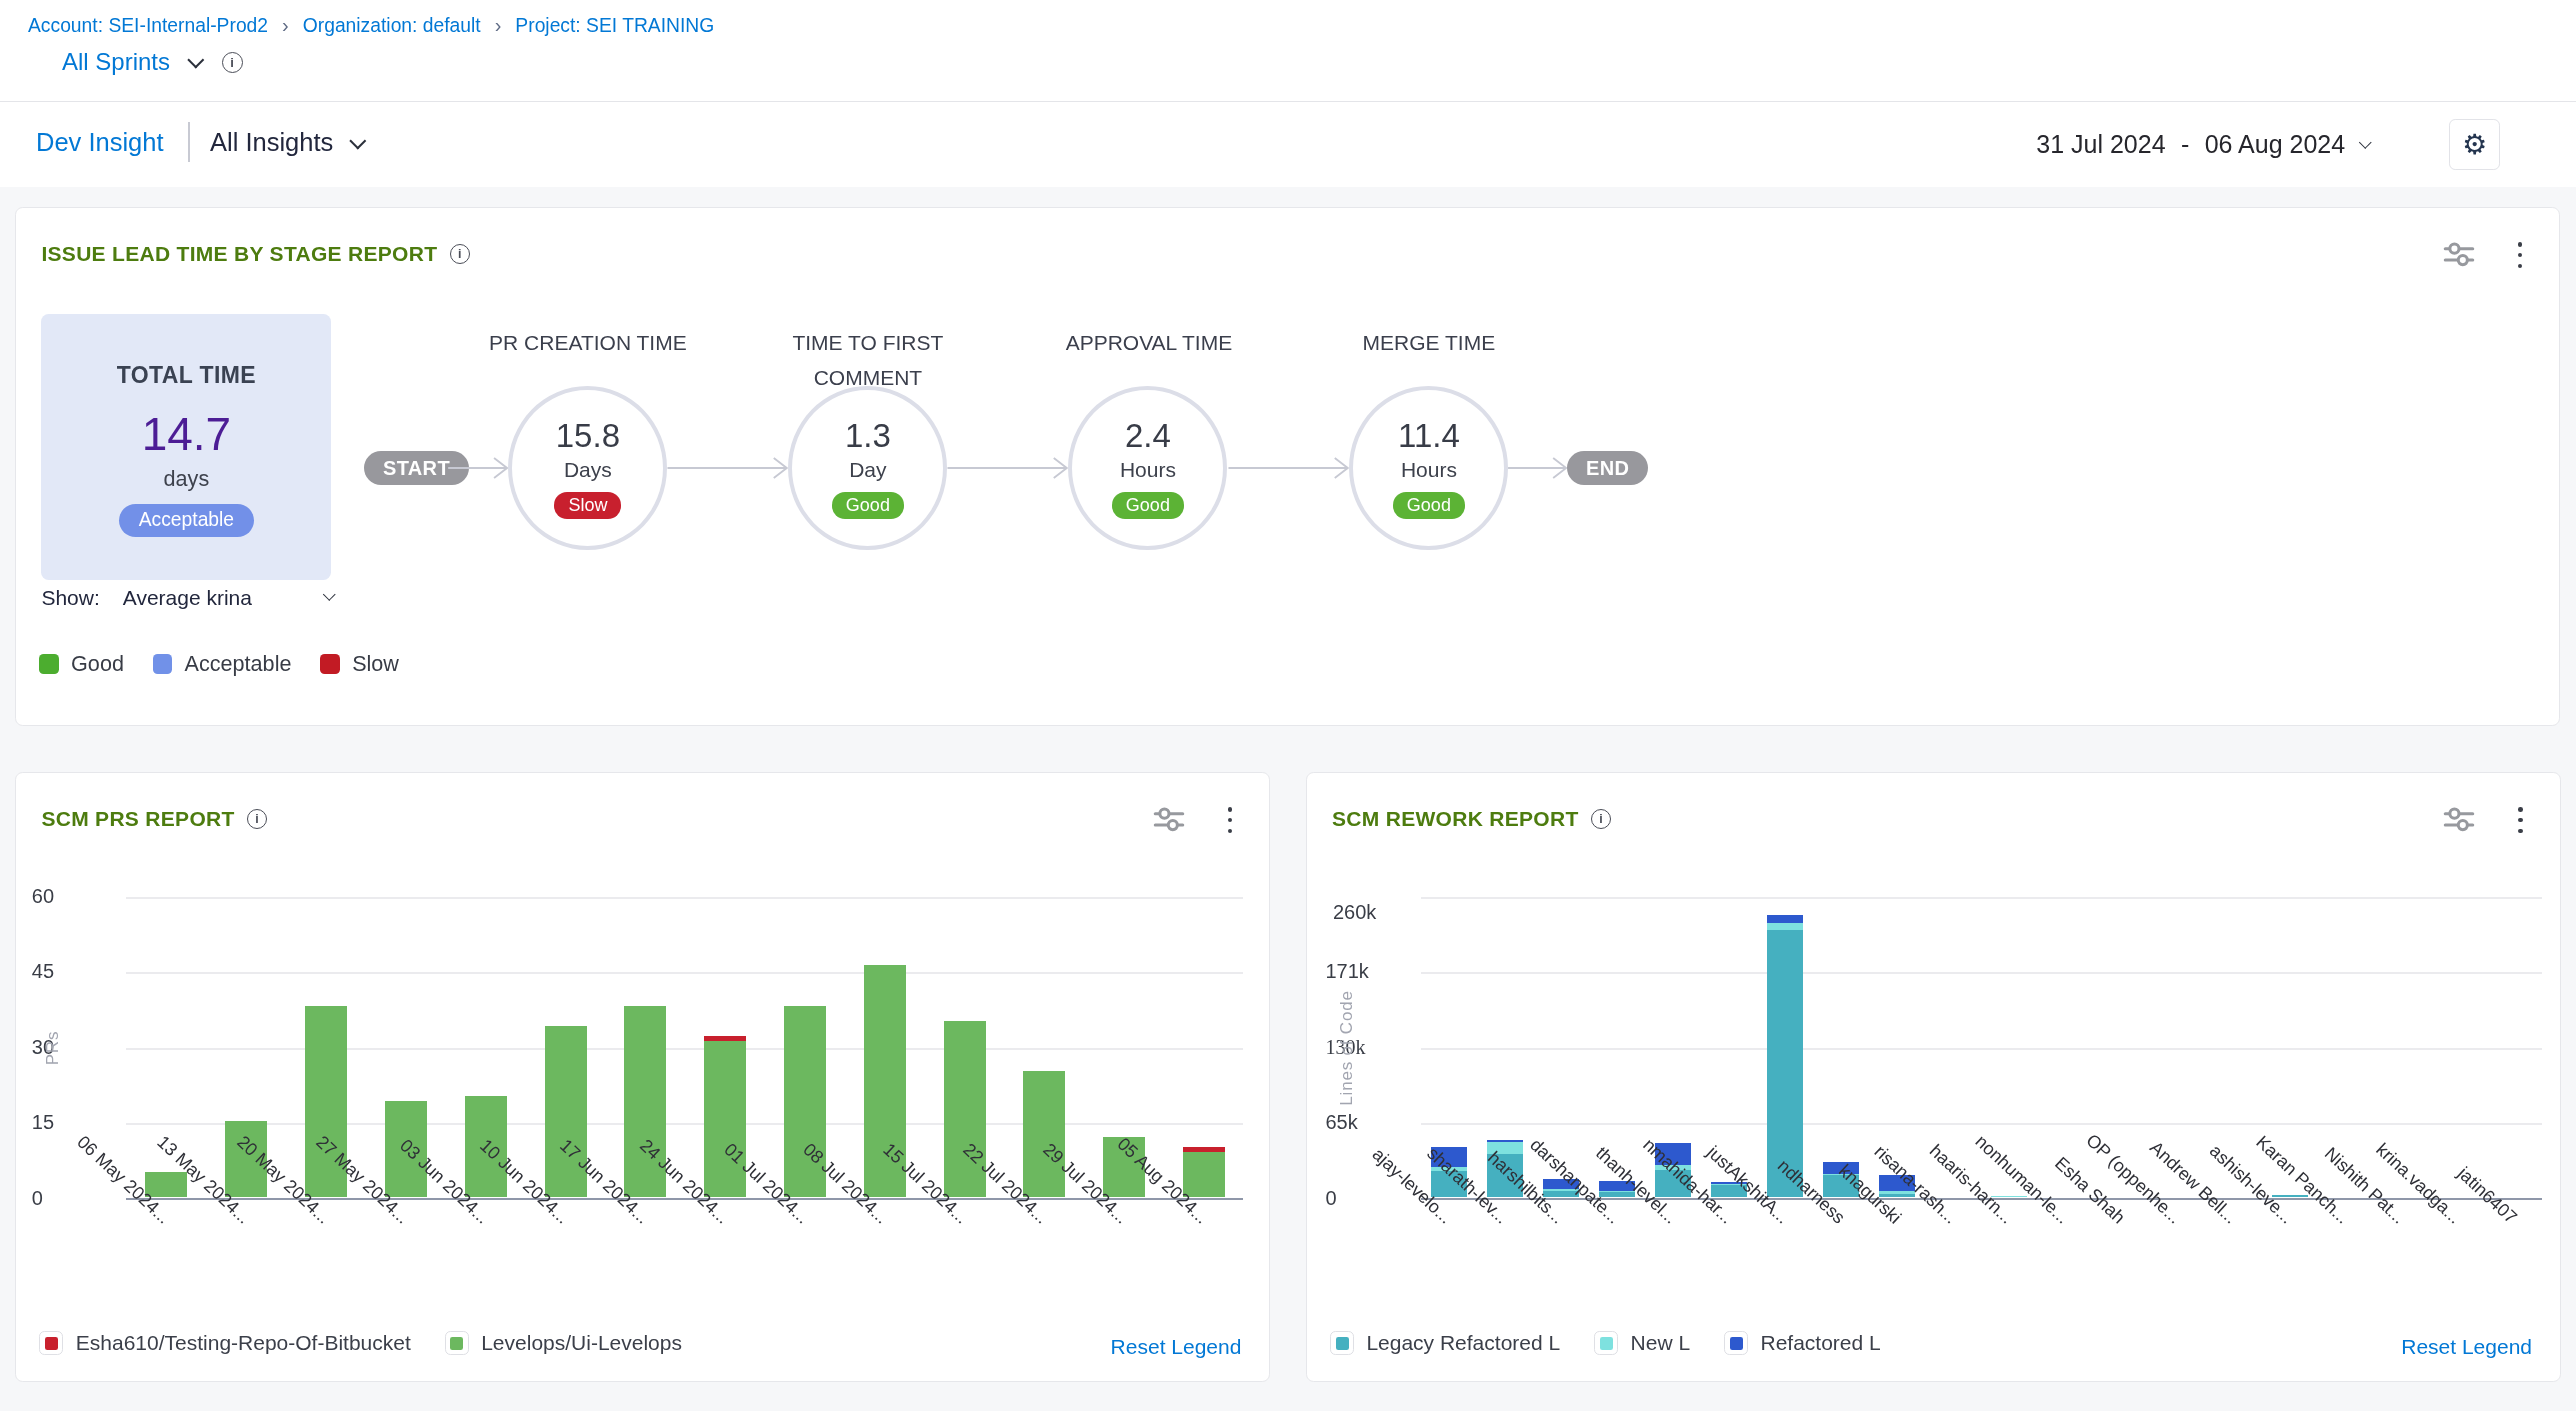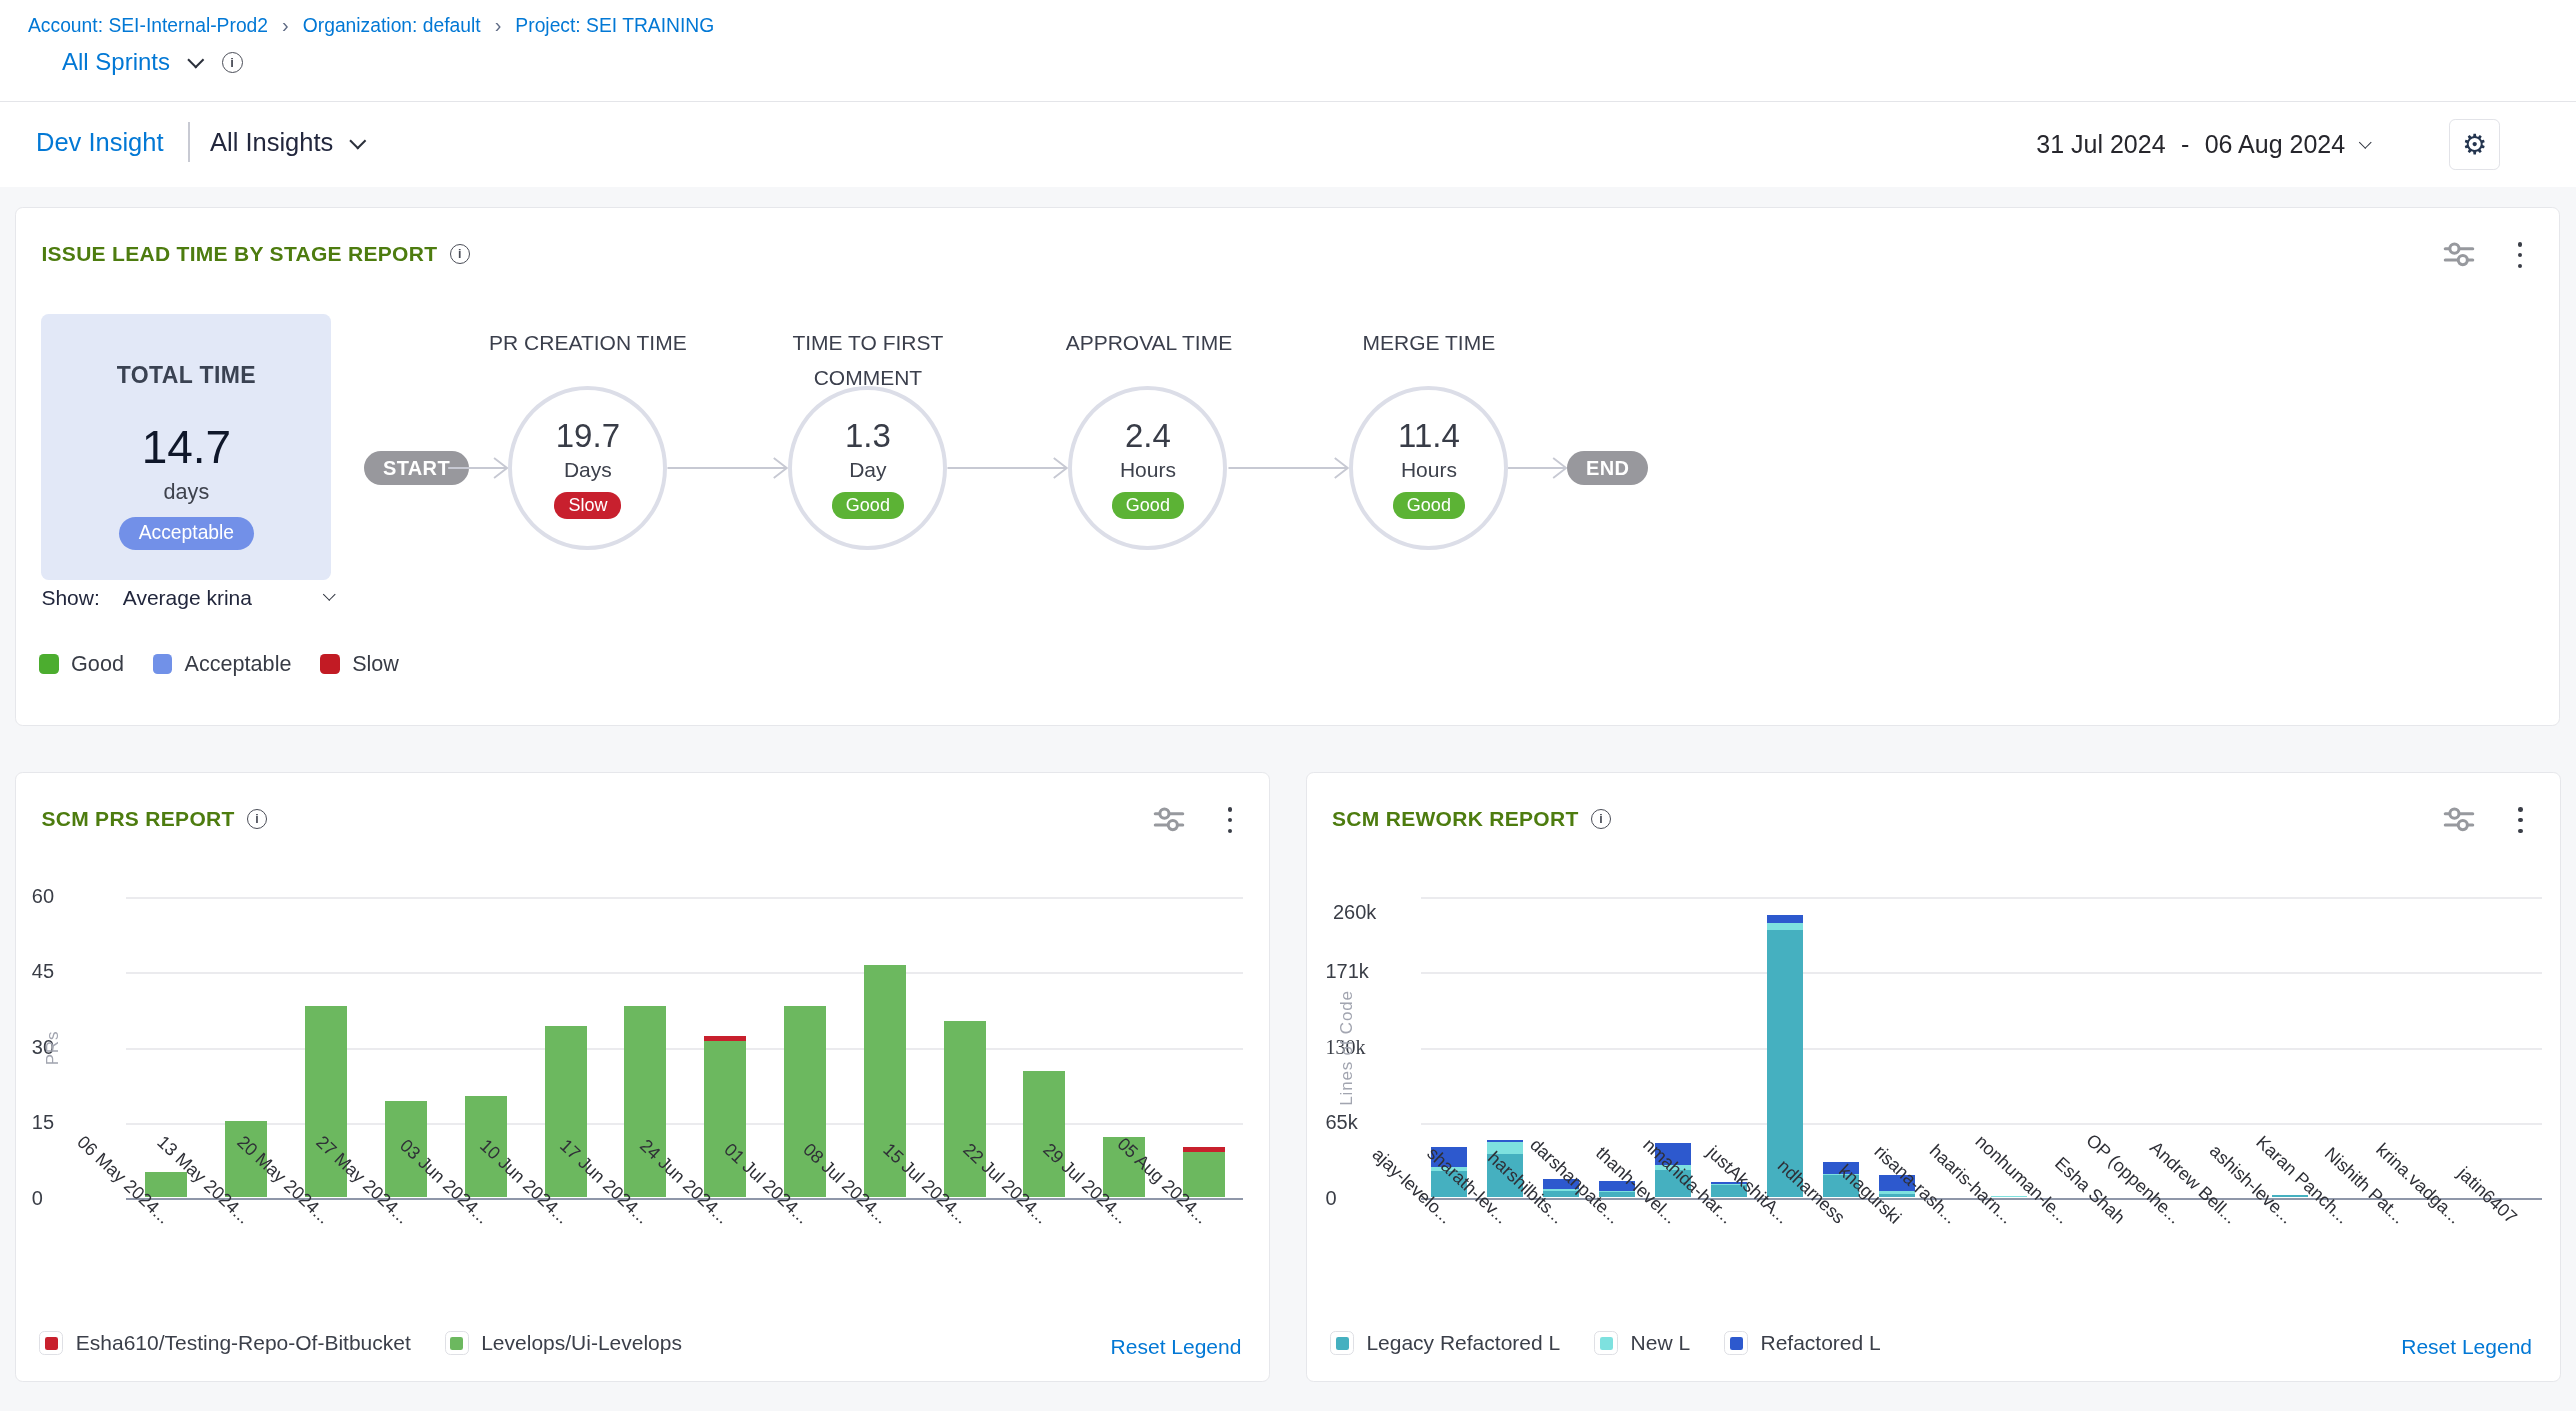--- a/index.html
+++ b/index.html
@@ -38,21 +38,21 @@
   .panel-title { font-size:21px; font-weight:700; letter-spacing:0.3px; color:#4d7c0f; }
   .panel-head .info-icon { width:20px; height:20px; border-width:1.5px; font-size:12.4px; }
   .panel-actions { position:absolute; right:34px; top:31px; display:flex; align-items:center; gap:40px; }
   .kebab { display:flex; flex-direction:column; gap:6.2px; cursor:pointer; padding:3.1px; }
   .kebab i { width:4.6px; height:4.6px; border-radius:50%; background:#3A3E47; }
   .sliders { cursor:pointer; }
 
   
   .total-card { position:absolute; left:25px; top:106px; width:290px; height:266px; background:#E2E8F7; border-radius:7.7px; text-align:center; }
   .total-title { margin-top:48px; font-size:23px; font-weight:700; color:#3A4252; letter-spacing:0.4px; }
-  .total-value { margin-top:31px; font-size:46px; color:#0f172a; }
+  .total-value { margin-top:18px; font-size:46px; color:#4c1d95; }
   .total-unit  { margin-top:4.6px; font-size:21.6px; color:#3E424D; }
   .total-pill  { display:inline-block; margin-top:12.4px; padding:5.4px 20px; border-radius:20px; color:#fff; font-size:19.3px; }
 
   .flow { position:absolute; left:0; top:0; width:100%; height:100%; }
   .flow-pill { position:absolute; height:34px; padding:0 18.5px; background:#98989D; border-radius:18.5px; color:#fff; font-size:20px; font-weight:700; display:flex; align-items:center; letter-spacing:0.4px; }
   .stage-title { position:absolute; width:263px; text-align:center; font-size:21px; color:#3B3F4C; line-height:35px; }
   .stage-circle { position:absolute; width:159px; height:164px; background:#fff; border:4.6px solid #DCDEE8; border-radius:50%; display:flex; flex-direction:column; align-items:center; justify-content:center; }
   .stage-value { font-size:33px; color:#383C47; }
   .stage-unit  { margin-top:3.1px; font-size:21px; color:#3D414C; }
   .stage-badge { margin-top:9.3px; padding:3.1px 14px; border-radius:13px; color:#fff; font-size:18px; }
@@ -181,21 +181,21 @@
           <div class="arrow" style="left: 1492px; top: 247px; width: 59px;">
             <svg width="59" height="26" viewBox="0 0 77 34" fill="none">
       <line x1="0" y1="17" x2="75" y2="17" stroke="#C7C9D3" stroke-width="2.5"></line>
       <polyline points="59,4 76,17 59,30" stroke="#C7C9D3" stroke-width="2.5" fill="none"></polyline>
             </svg>
           </div>
           <div class="stage-title" style="left: 440px; top: 117px;">
             <div>PR CREATION TIME</div>
           </div>
           <div class="stage-circle" style="left: 492px; top: 178px;">
-            <div class="stage-value">19.7</div>
+            <div class="stage-value">15.8</div>
             <div class="stage-unit">Days</div>
             <div class="stage-badge" style="background: rgb(200, 32, 46);">Slow</div>
           </div>
           <div class="stage-title" style="left: 720px; top: 117px;">
             <div>TIME TO FIRST</div>
             <div>COMMENT</div>
           </div>
           <div class="stage-circle" style="left: 772px; top: 178px;">
             <div class="stage-value">1.3</div>
             <div class="stage-unit">Day</div>

